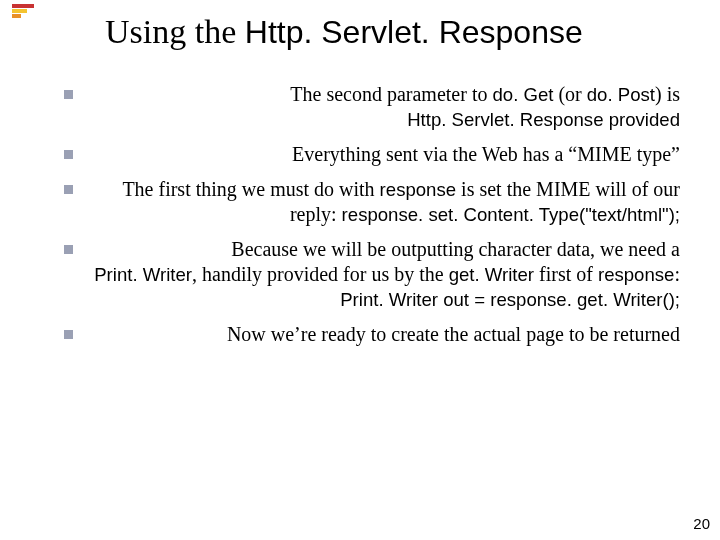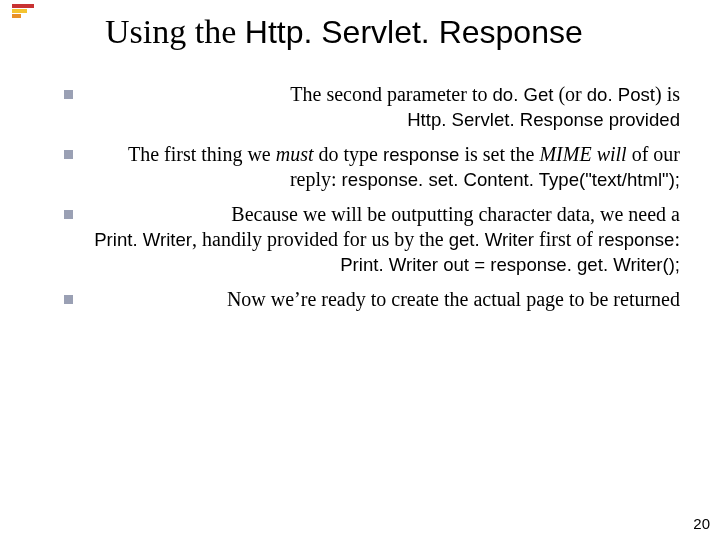--- a/index.html
+++ b/index.html
@@ -93,21 +93,21 @@
     content: "";
     position: absolute;
     left: 30px;
     top: 6px;
     width: 7px;
     height: 7px;
     background: #9aa0b4;
   }
 
   .sans { font-family: Verdana, Geneva, sans-serif; font-size: 0.93em; }
-  .ital { font-style: italic; }
+  .ital { }
 
   .pagenum {
     position: absolute;
     right: 10px;
     bottom: 8px;
     font-family: Arial, sans-serif;
     font-size: 15px;
     color: #000;
   }
 </style>
@@ -122,21 +122,22 @@
       <div class="a3"></div>
   </div>
 
   <div class="title">
     <span>Using the </span><span class="code">Http. Servlet. Response</span>
   </div>
 
   <div class="body">
     <ul class="lvl1" id="bullets">
         <li><span>The second parameter to </span><span class="sans">do. Get</span><span> (or </span><span class="sans">do. Post</span><span>) is </span><br><span class="sans">Http. Servlet. Response provided</span></li>
-        <li><span>The first thing we </span><span class="ital">must</span><span> do type </span><span class="sans">response</span><span> is set the </span><span class="ital">MIME will</span><span> of our reply: </span><span class="sans">response. set. Content. Type("text/html");</span></li>
+        <li><span>Everything sent via the Web has a “MIME type”</span></li>
+        <li><span>The first thing we </span><span class="ital">must</span><span> do with </span><span class="sans">response</span><span> is set the </span><span class="ital">MIME will</span><span> of our reply: </span><span class="sans">response. set. Content. Type("text/html");</span></li>
         <li><span>Because we will be outputting character data, we need a </span><br><span class="sans">Print. Writer</span><span>, handily provided for us by the </span><span class="sans">get. Writer</span><span> first of </span><span class="sans">response</span><span>:</span><br><span class="sans">Print. Writer out = response. get. Writer();</span></li>
         <li><span>Now we’re ready to create the actual page to be returned</span></li>
       </ul>
   </div>
 
   <div class="pagenum">20</div>
 
 </div>
 
 </body></html>

